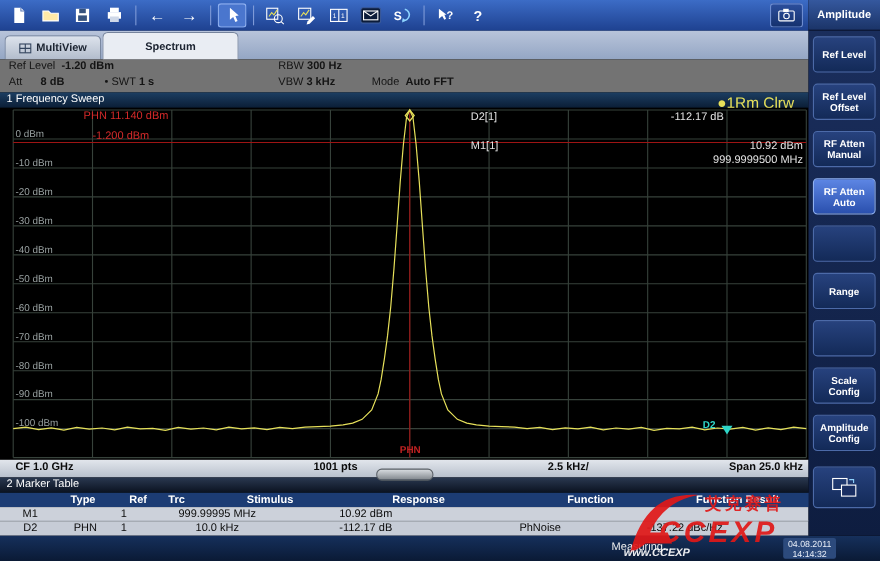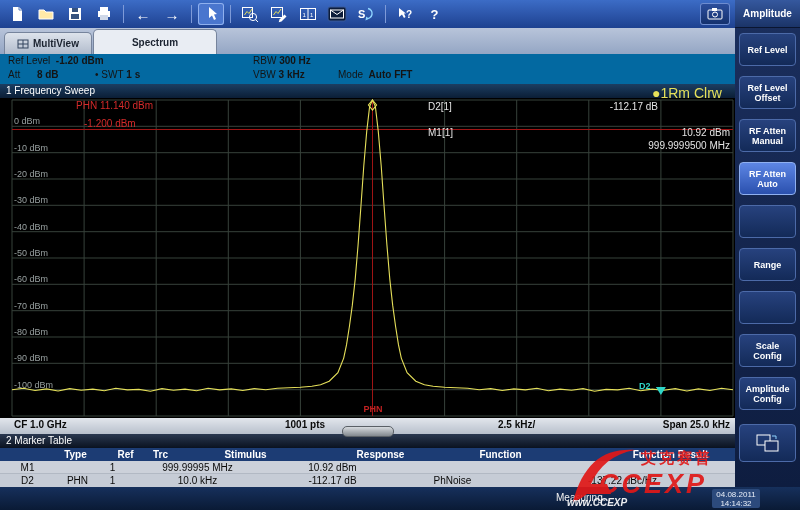--- a/index.html
+++ b/index.html
@@ -21,21 +21,21 @@
 
   
   #tabbar{left:0;top:28px;width:735px;height:26px;background:linear-gradient(#b8c4da,#94a6c4);}
   .tab{position:absolute;bottom:0;border:1px solid #76849c;border-bottom:none;
     border-radius:5px 5px 0 0;display:flex;align-items:center;justify-content:center;gap:4px;
     font-weight:bold;color:#1b2330;}
   #tab-multiview{left:4px;width:86px;height:21px;background:linear-gradient(#dde3ec,#b2bccc);}
   #tab-spectrum{left:93px;width:122px;height:24px;background:#e9edf3;}
 
   
-  #settings{left:0;top:54px;width:735px;height:30px;background:#0369a1;color:#141414;}
+  #settings{left:0;top:54px;width:735px;height:30px;background:#737373;color:#141414;}
   .set{position:absolute;white-space:nowrap;}
   .set b{font-weight:bold;}
 
   
   #sweeptitle{left:0;top:84px;width:735px;height:14px;
      background:linear-gradient(#1c3e62,#0b1e36);color:#fff;}
   #sweeptitle .t{position:absolute;left:6px;top:1px;font-size:10px;}
   #traceinfo{position:absolute;left:652px;top:1px;color:#e6e05a;font-size:14px;}
 
   
@@ -57,21 +57,21 @@
   
   #mtitle{left:0;top:434px;width:735px;height:14px;
     background:linear-gradient(#2a3850,#0a1220);color:#fff;}
   #mtitle span{position:absolute;left:6px;top:1px;}
   .mrow{left:0;width:735px;height:13px;display:flex;line-height:13px;}
   #mhead{top:448px;background:#1c3c74;color:#fff;font-weight:bold;padding-left:48px;}
   #mrow0{top:461px;background:#ccd1da;color:#0a0a0a;border-bottom:1px solid #b2b9c4;box-sizing:border-box;}
   #mrow1{top:474px;background:#c6ccd6;color:#0a0a0a;}
   .mc{text-align:center;overflow:hidden;}
   .c-type{width:55px;}.c-ref{width:45px;}.c-trc{width:25px;}
-  .c-stim{width:145px;}.c-resp{width:125px;}.c-func{width:115px;}.c-fres{width:225px;}
+  .c-stim{width:145px;}.c-resp{width:125px;}.c-func{width:115px;text-align:right;}.c-fres{width:225px;}
   .mrow .c-stim,.mrow .c-resp,.mrow .c-fres{font-weight:normal;}
   #mhead .mc{font-weight:bold;}
 
   
   #statusbar{left:0;top:487px;width:800px;height:23px;z-index:5;
     background:linear-gradient(#16省2c52,#0a1a35);}
   #statusbar{background:linear-gradient(#16305c,#0a1a35);}
   #status-text{position:absolute;left:556px;top:5px;color:#f0f0f0;}
   #clock{position:absolute;left:712px;top:2px;width:48px;height:19px;background:#2c4a7c;
     border-radius:2px;color:#e8eef8;font-size:8px;line-height:9px;text-align:center;padding-top:1px;box-sizing:border-box;}

